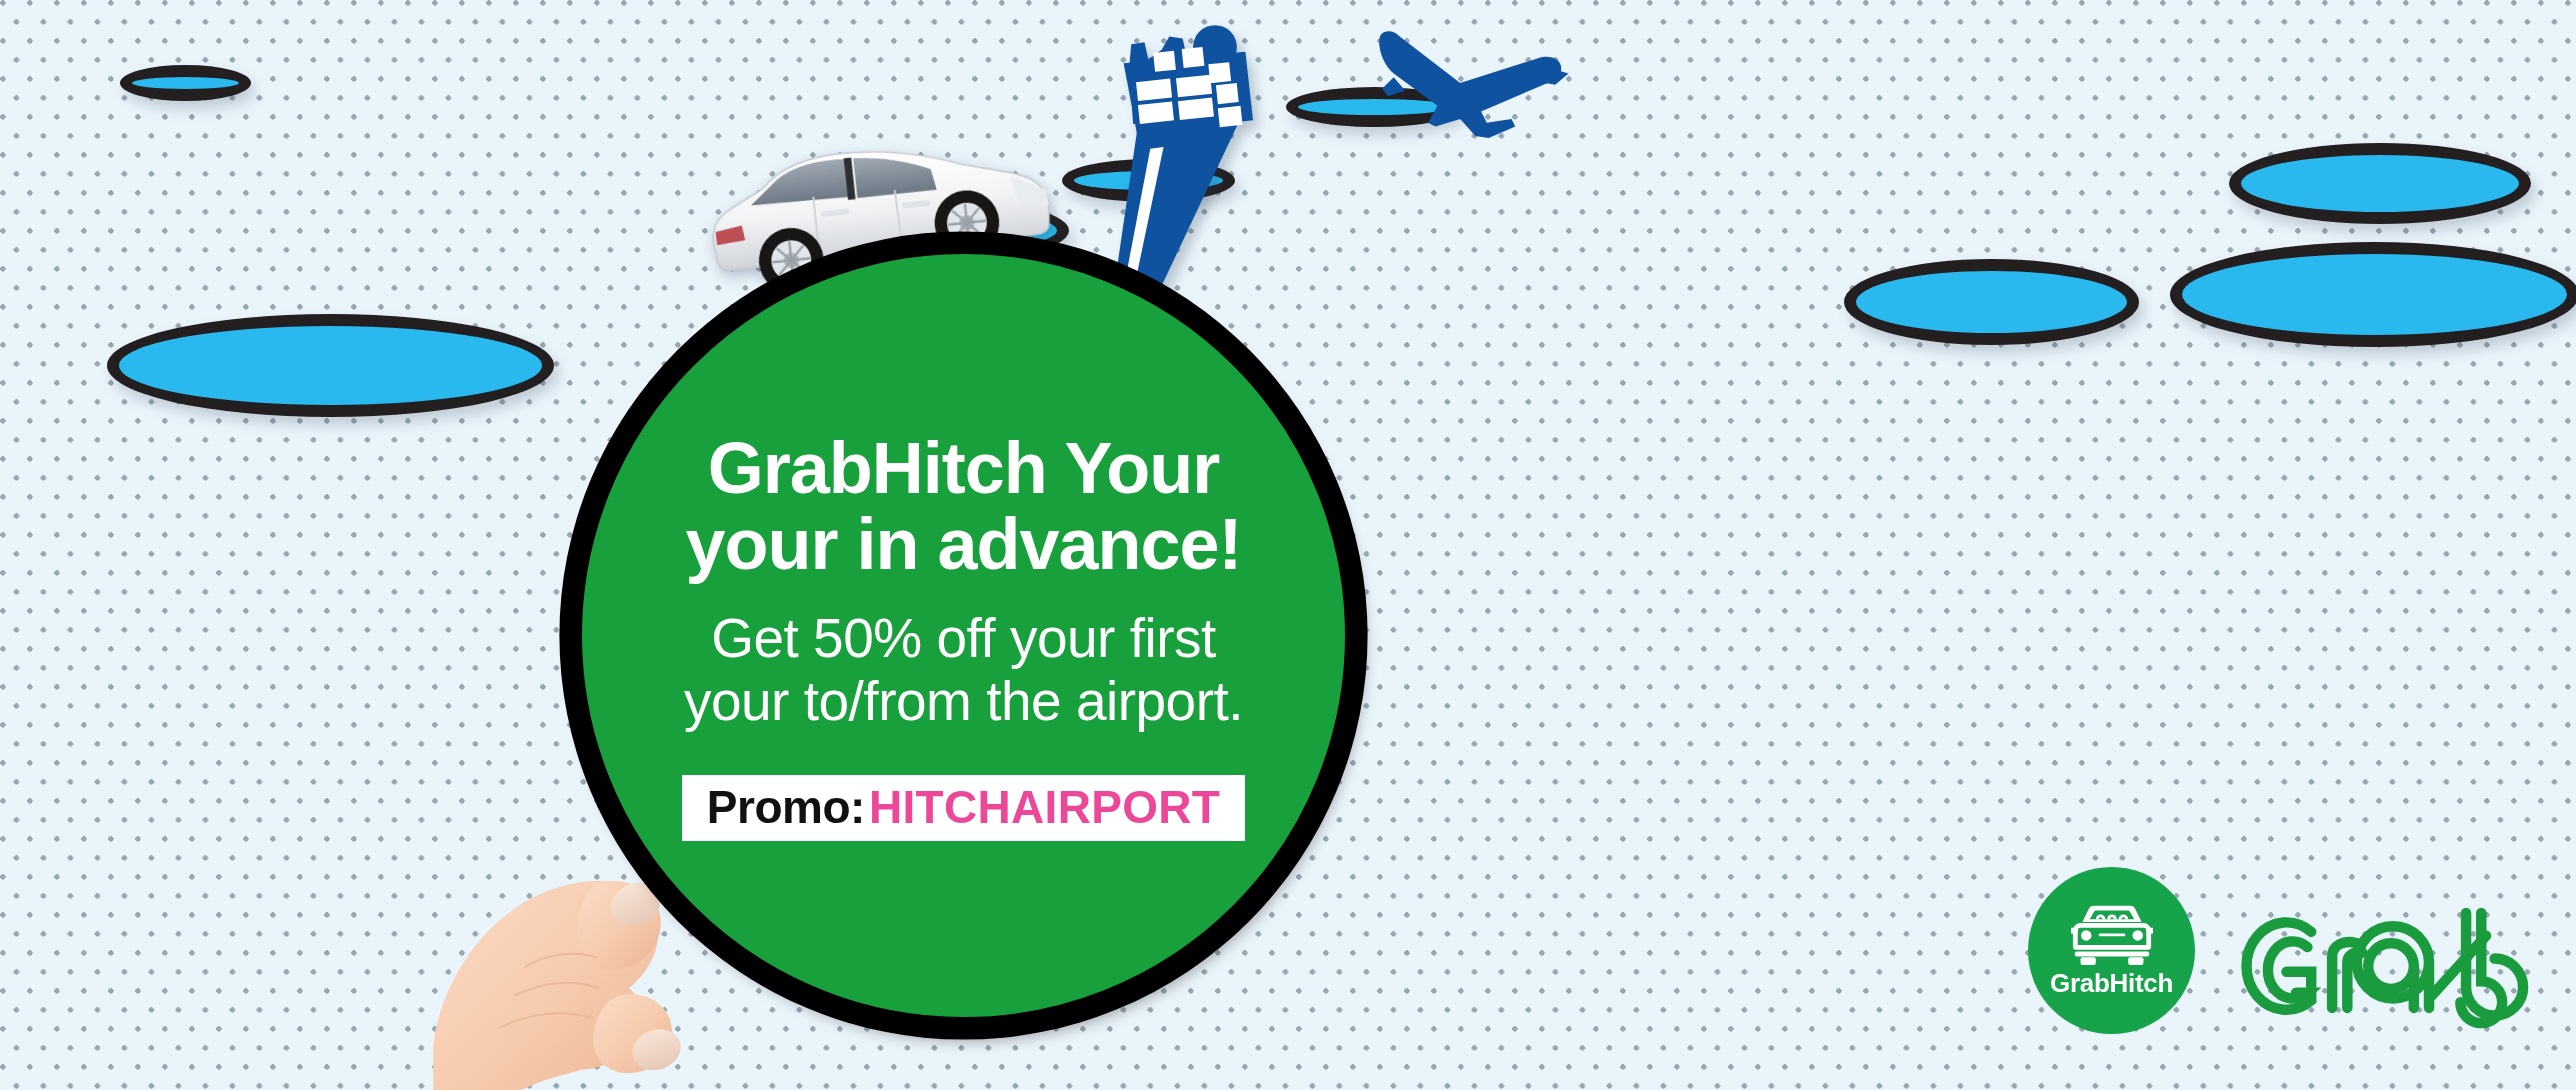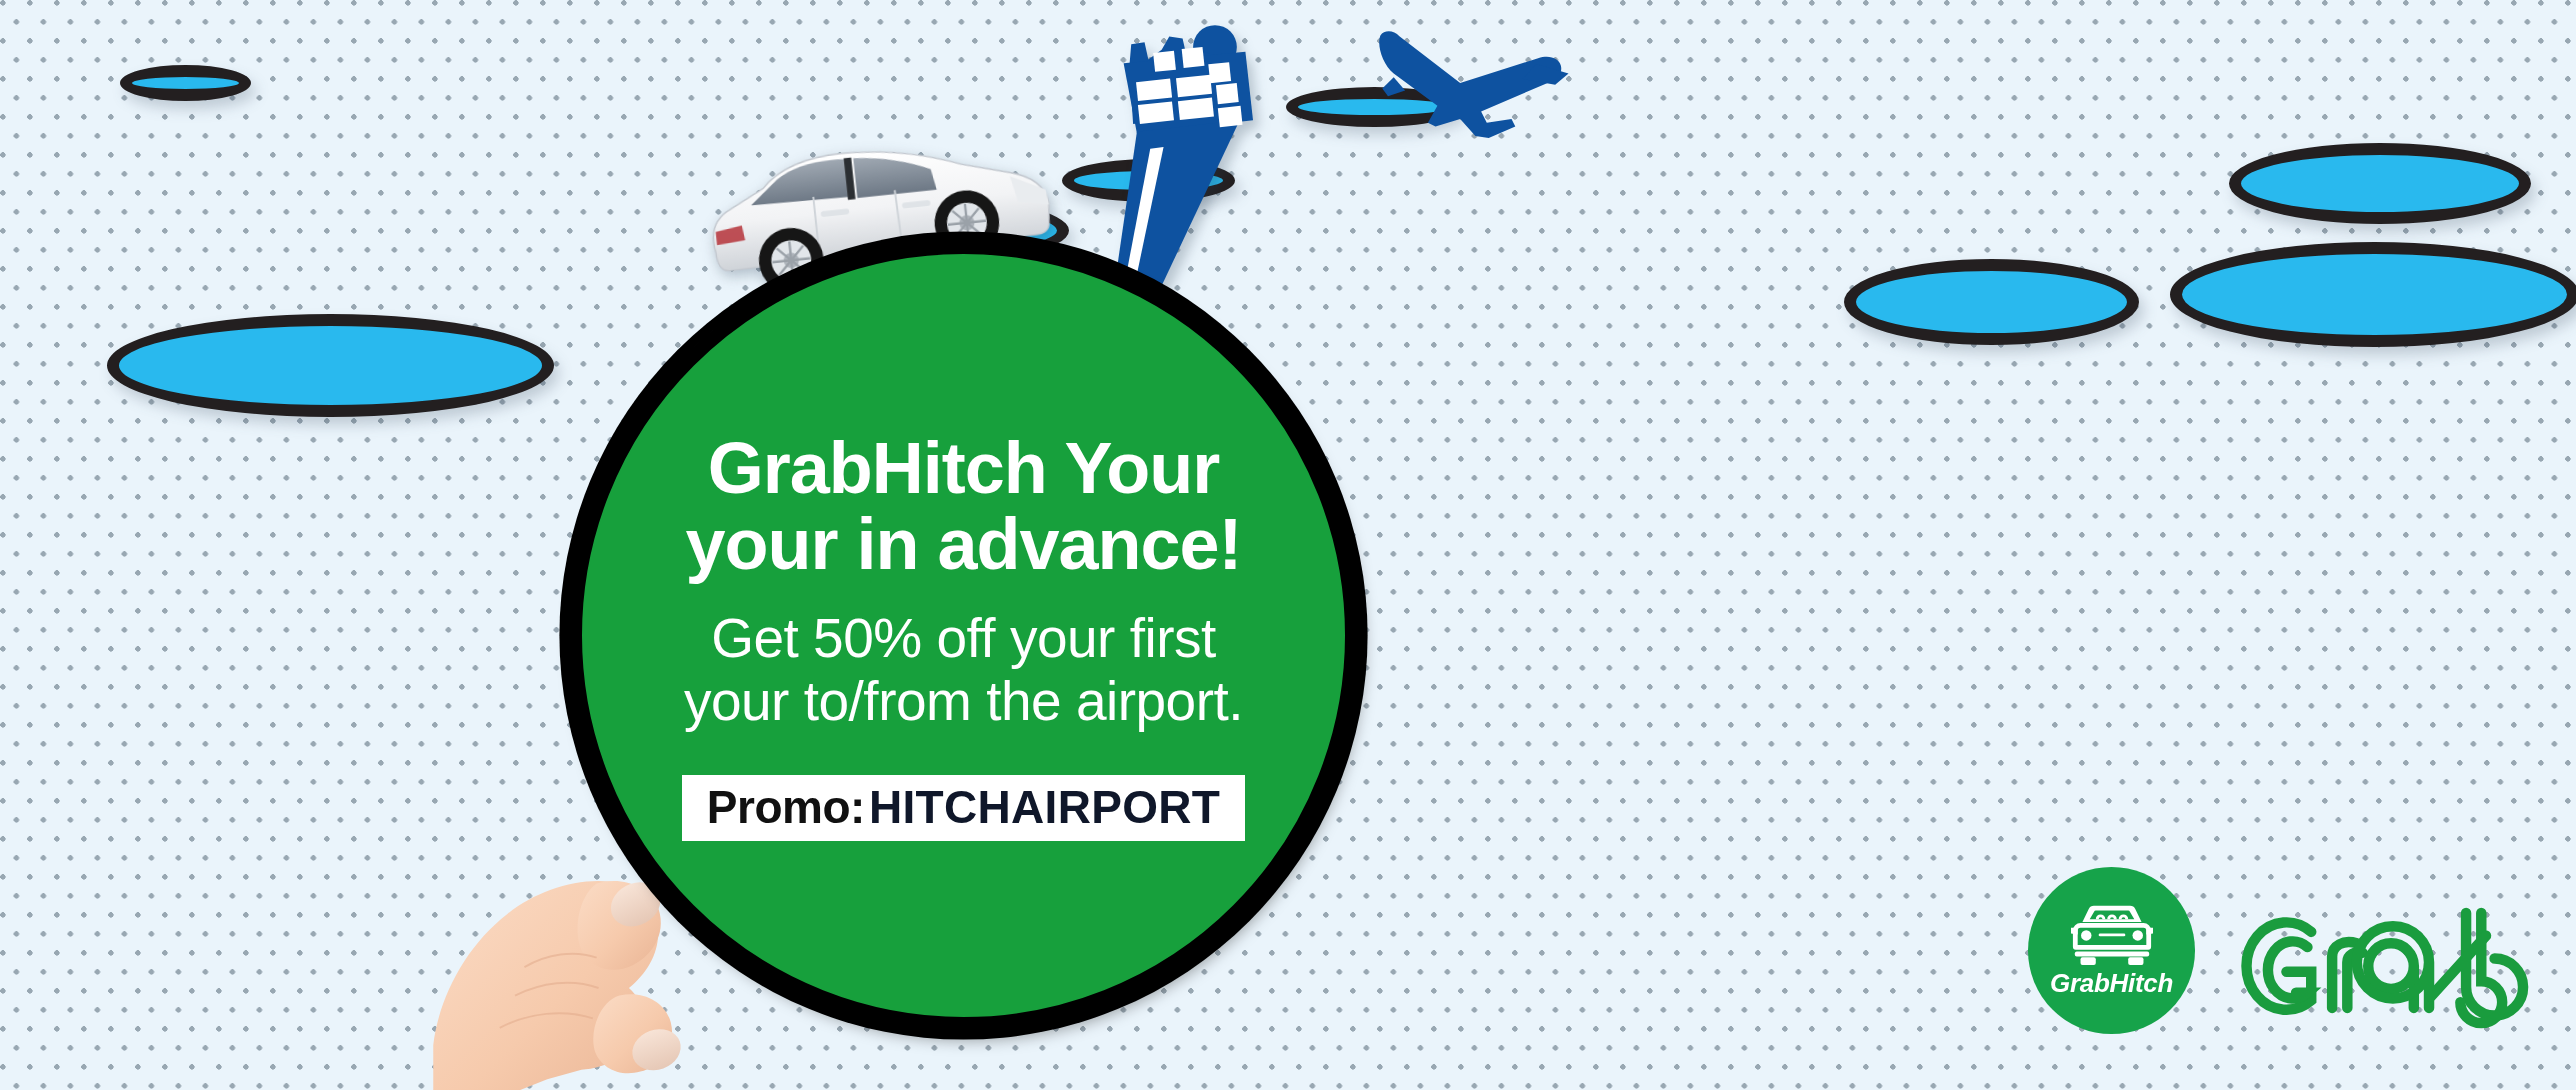--- a/index.html
+++ b/index.html
@@ -78,29 +78,28 @@
   }
   .subline{
     color:#ffffff;font-weight:normal;font-size:55px;line-height:1.14;
     letter-spacing:-0.5px;margin:0 0 42px 0;padding:0 28.5px;
   }
   .promo-box{
     background:#ffffff;padding:9.5px 25px 11.4px 25px;
     display:inline-block;line-height:1;
   }
   .promo-label{color:#111;font-size:46px;font-weight:bold;letter-spacing:-0.5px;}
-  .promo-code{color:#0f172a;font-size:46px;font-weight:bold;letter-spacing:0.3px;}
+  .promo-code{color:#ec4899;font-size:46px;font-weight:bold;letter-spacing:0.3px;}
 
   
   .hitch-badge{
     position:absolute;left:2028px;top:867px;width:167px;height:167px;
     border-radius:50%;background:#16a34a;
     display:flex;flex-direction:column;align-items:center;justify-content:center;
     z-index:7;
-    font-style:italic;
   }
   .hitch-badge .car-ico{width:82px;height:63px;margin-bottom:3.8px;}
   .hitch-badge .car-ico svg{display:block;width:100%;height:100%;}
   .hitch-label{color:#fff;font-size:26px;font-weight:bold;letter-spacing:-0.3px;}
 
   
   .grab-logo{position:absolute;left:2237px;top:892px;width:328px;height:152px;z-index:7;}
   .grab-logo svg{display:block;width:100%;height:100%;}
 </style>
 </head>

